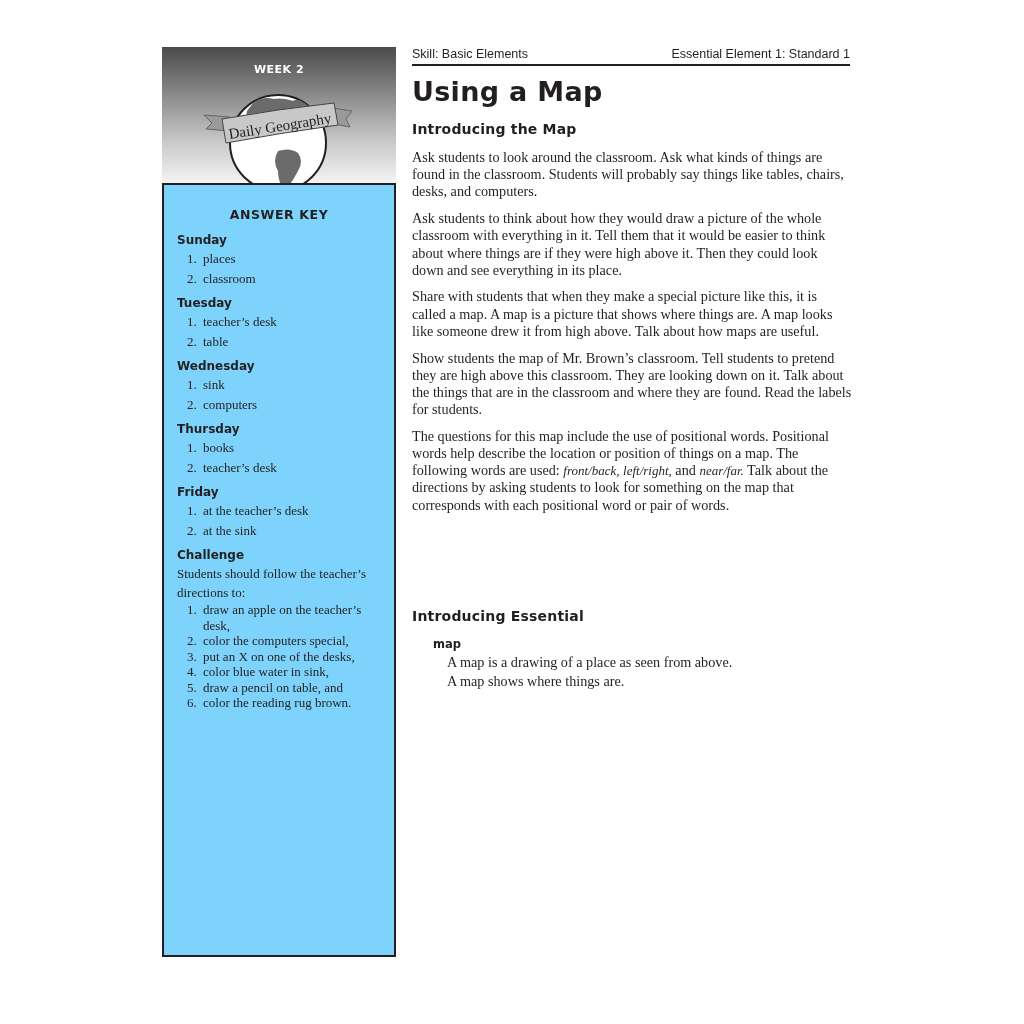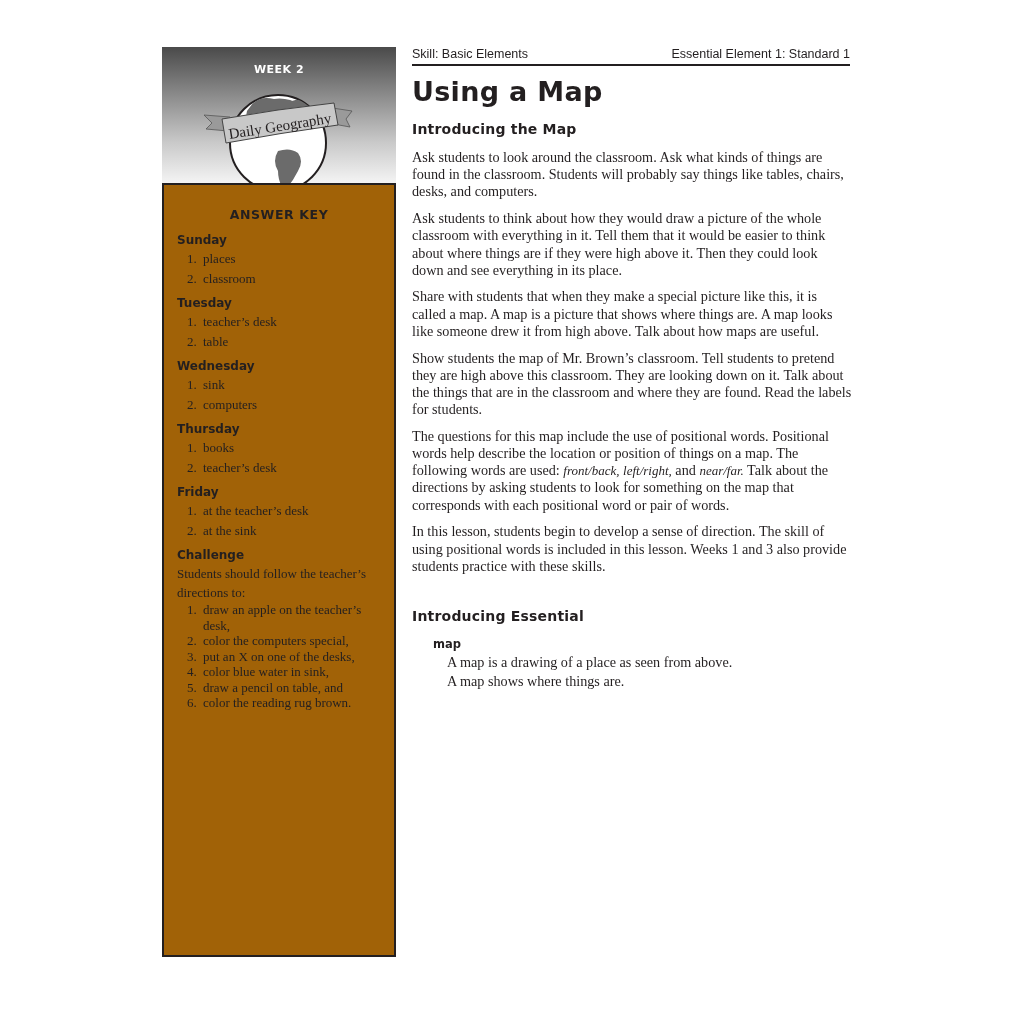--- a/index.html
+++ b/index.html
@@ -15,21 +15,21 @@
     }
     #week-label {
       position: absolute; left: 0; width: 234px; top: 16px; text-align: center;
       color: #ffffff; font-size: 11px; letter-spacing: 0.5px;
     }
     #globe-svg { position: absolute; left: 36px; top: 40px; }
 
     
     #answer-box {
       position: absolute; left: 162px; top: 183px; width: 230px; height: 770px;
-      border: 2px solid #231f20; background: #a16207;
+      border: 2px solid #231f20; background: #7dd3fc;
     }
     #answer-title {
       position: absolute; top: 22px; left: 0; width: 230px; text-align: center;
       font-size: 12.5px; letter-spacing: 0.6px;
     }
     #answer-content { position: absolute; left: 13px; top: 48px; width: 210px; }
     .day-block { margin-bottom: 8px; }
     .day-name { font-size: 12px; line-height: 15px; margin-bottom: 1px; }
     .ans-item { font-size: 13px; line-height: 19.5px; padding-left: 10px; }
     .ans-item .num { display: inline-block; width: 16px; }
@@ -150,21 +150,20 @@
 <div id="page-title" class="heavy">Using a Map</div>
 
 <div id="sec-intro-map" class="section-head heavy">Introducing the Map</div>
 
 <div id="body-text" class="serif">
   <p class="para">Ask students to look around the classroom. Ask what kinds of things are found in the classroom. Students will probably say things like tables, chairs, desks, and computers.</p>
   <p class="para">Ask students to think about how they would draw a picture of the whole classroom with everything in it. Tell them that it would be easier to think about where things are if they were high above it. Then they could look down and see everything in its place.</p>
   <p class="para">Share with students that when they make a special picture like this, it is called a map. A map is a picture that shows where things are. A map looks like someone drew it from high above. Talk about how maps are useful.</p>
   <p class="para">Show students the map of Mr. Brown’s classroom. Tell students to pretend they are high above this classroom. They are looking down on it. Talk about the things that are in the classroom and where they are found. Read the labels for students.</p>
   <p class="para"><span>The questions for this map include the use of positional words. Positional words help describe the location or position of things on a map. The following words are used: </span><i>front/back,</i> <i>left/right,</i><span> and </span><i>near/far.</i><span> Talk about the directions by asking students to look for something on the map that corresponds with each positional word or pair of words.</span></p>
-  <p class="para">In this lesson, students begin to develop a sense of direction. The skill of using positional words is included in this lesson. Weeks 1 and 3 also provide students practice with these skills.</p>
 </div>
 
 <div id="sec-vocab" class="section-head heavy">Introducing Essential</div>
 <div id="vocab-term" class="heavy">map</div>
 <div id="vocab-def" class="serif">
   <div>A map is a drawing of a place as seen from above.</div>
   <div>A map shows where things are.</div>
 </div>
 
 </body></html>

